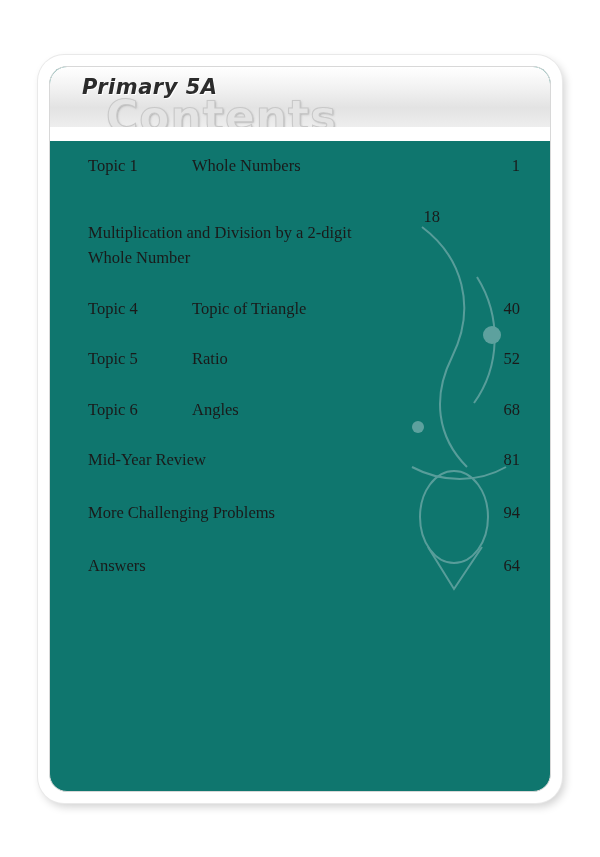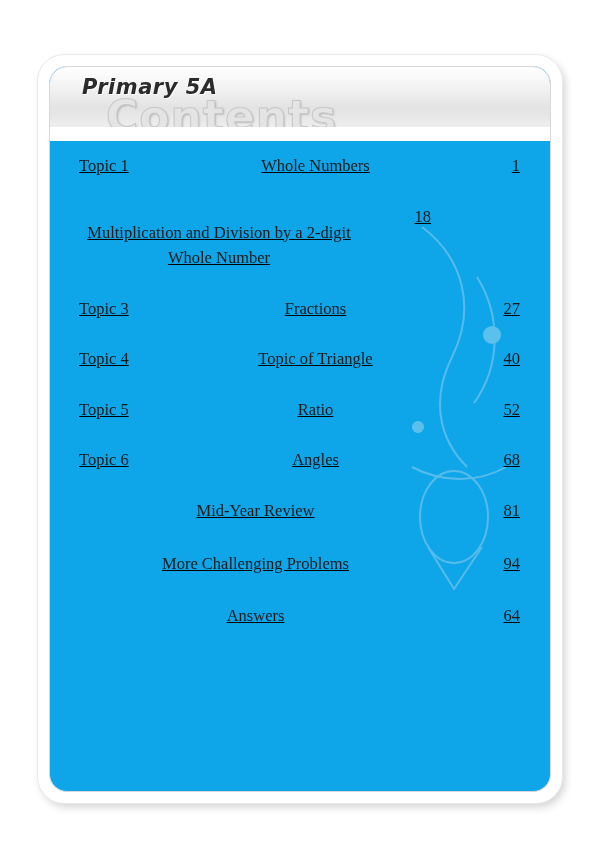--- a/index.html
+++ b/index.html
@@ -34,21 +34,21 @@
     border-radius: 26px;
     box-shadow: 0 0 0 1px #e9e9e9, 3px 4px 9px rgba(0,0,0,0.18);
   }
 
   .sheet-inner {
     position: absolute;
     left: 11px;
     top: 11px;
     right: 11px;
     bottom: 11px;
-    background: #0ea5e9;
+    background: #0f766e;
     border: 1px solid #d8d8d8;
     border-radius: 18px;
     overflow: hidden;
   }
 
   
   .watermark {
     position: absolute;
     right: 18px;
     top: 150px;
@@ -100,45 +100,43 @@
     letter-spacing: 1px;
     color: #e4e4e4;
     -webkit-text-stroke: 1px #c8c8c8;
     text-shadow: 1px 1px 2px rgba(120,120,120,0.5);
     white-space: nowrap;
   }
 
   
   .toc {
     position: absolute;
-    left: 29px;
+    left: 38px;
     top: 86px;
     right: 20px;
-    text-decoration: underline;
   }
 
   .toc-row {
     display: flex;
     align-items: flex-start;
     margin-bottom: 25px;
     font-size: 16.5px;
     color: #1a1a1a;
     line-height: 1.55;
   }
 
   .toc-row .label {
     width: 104px;
     flex: 0 0 104px;
   }
 
   .toc-row .title {
     flex: 1 1 auto;
     padding-right: 18px;
     max-width: 280px;
-    text-align: center;
   }
 
   .toc-row .page-no {
     width: 54px;
     flex: 0 0 54px;
     text-align: right;
     padding-right: 10px;
   }
 
   .toc-row.wide .title {
@@ -188,25 +186,20 @@
           <div class="label">Topic 1</div>
           <div class="title">Whole Numbers</div>
           <div class="page-no">1</div>
         </div>
 
         <div class="toc-row wide">
           <div class="title">Multiplication and Division by a 2-digit Whole Number</div>
           <div class="page-no">18</div>
         </div>
 
-        <div class="toc-row">
-          <div class="label">Topic 3</div>
-          <div class="title">Fractions</div>
-          <div class="page-no">27</div>
-        </div>
 
         <div class="toc-row">
           <div class="label">Topic 4</div>
           <div class="title">Topic of Triangle</div>
           <div class="page-no">40</div>
         </div>
 
         <div class="toc-row">
           <div class="label">Topic 5</div>
           <div class="title">Ratio</div>

